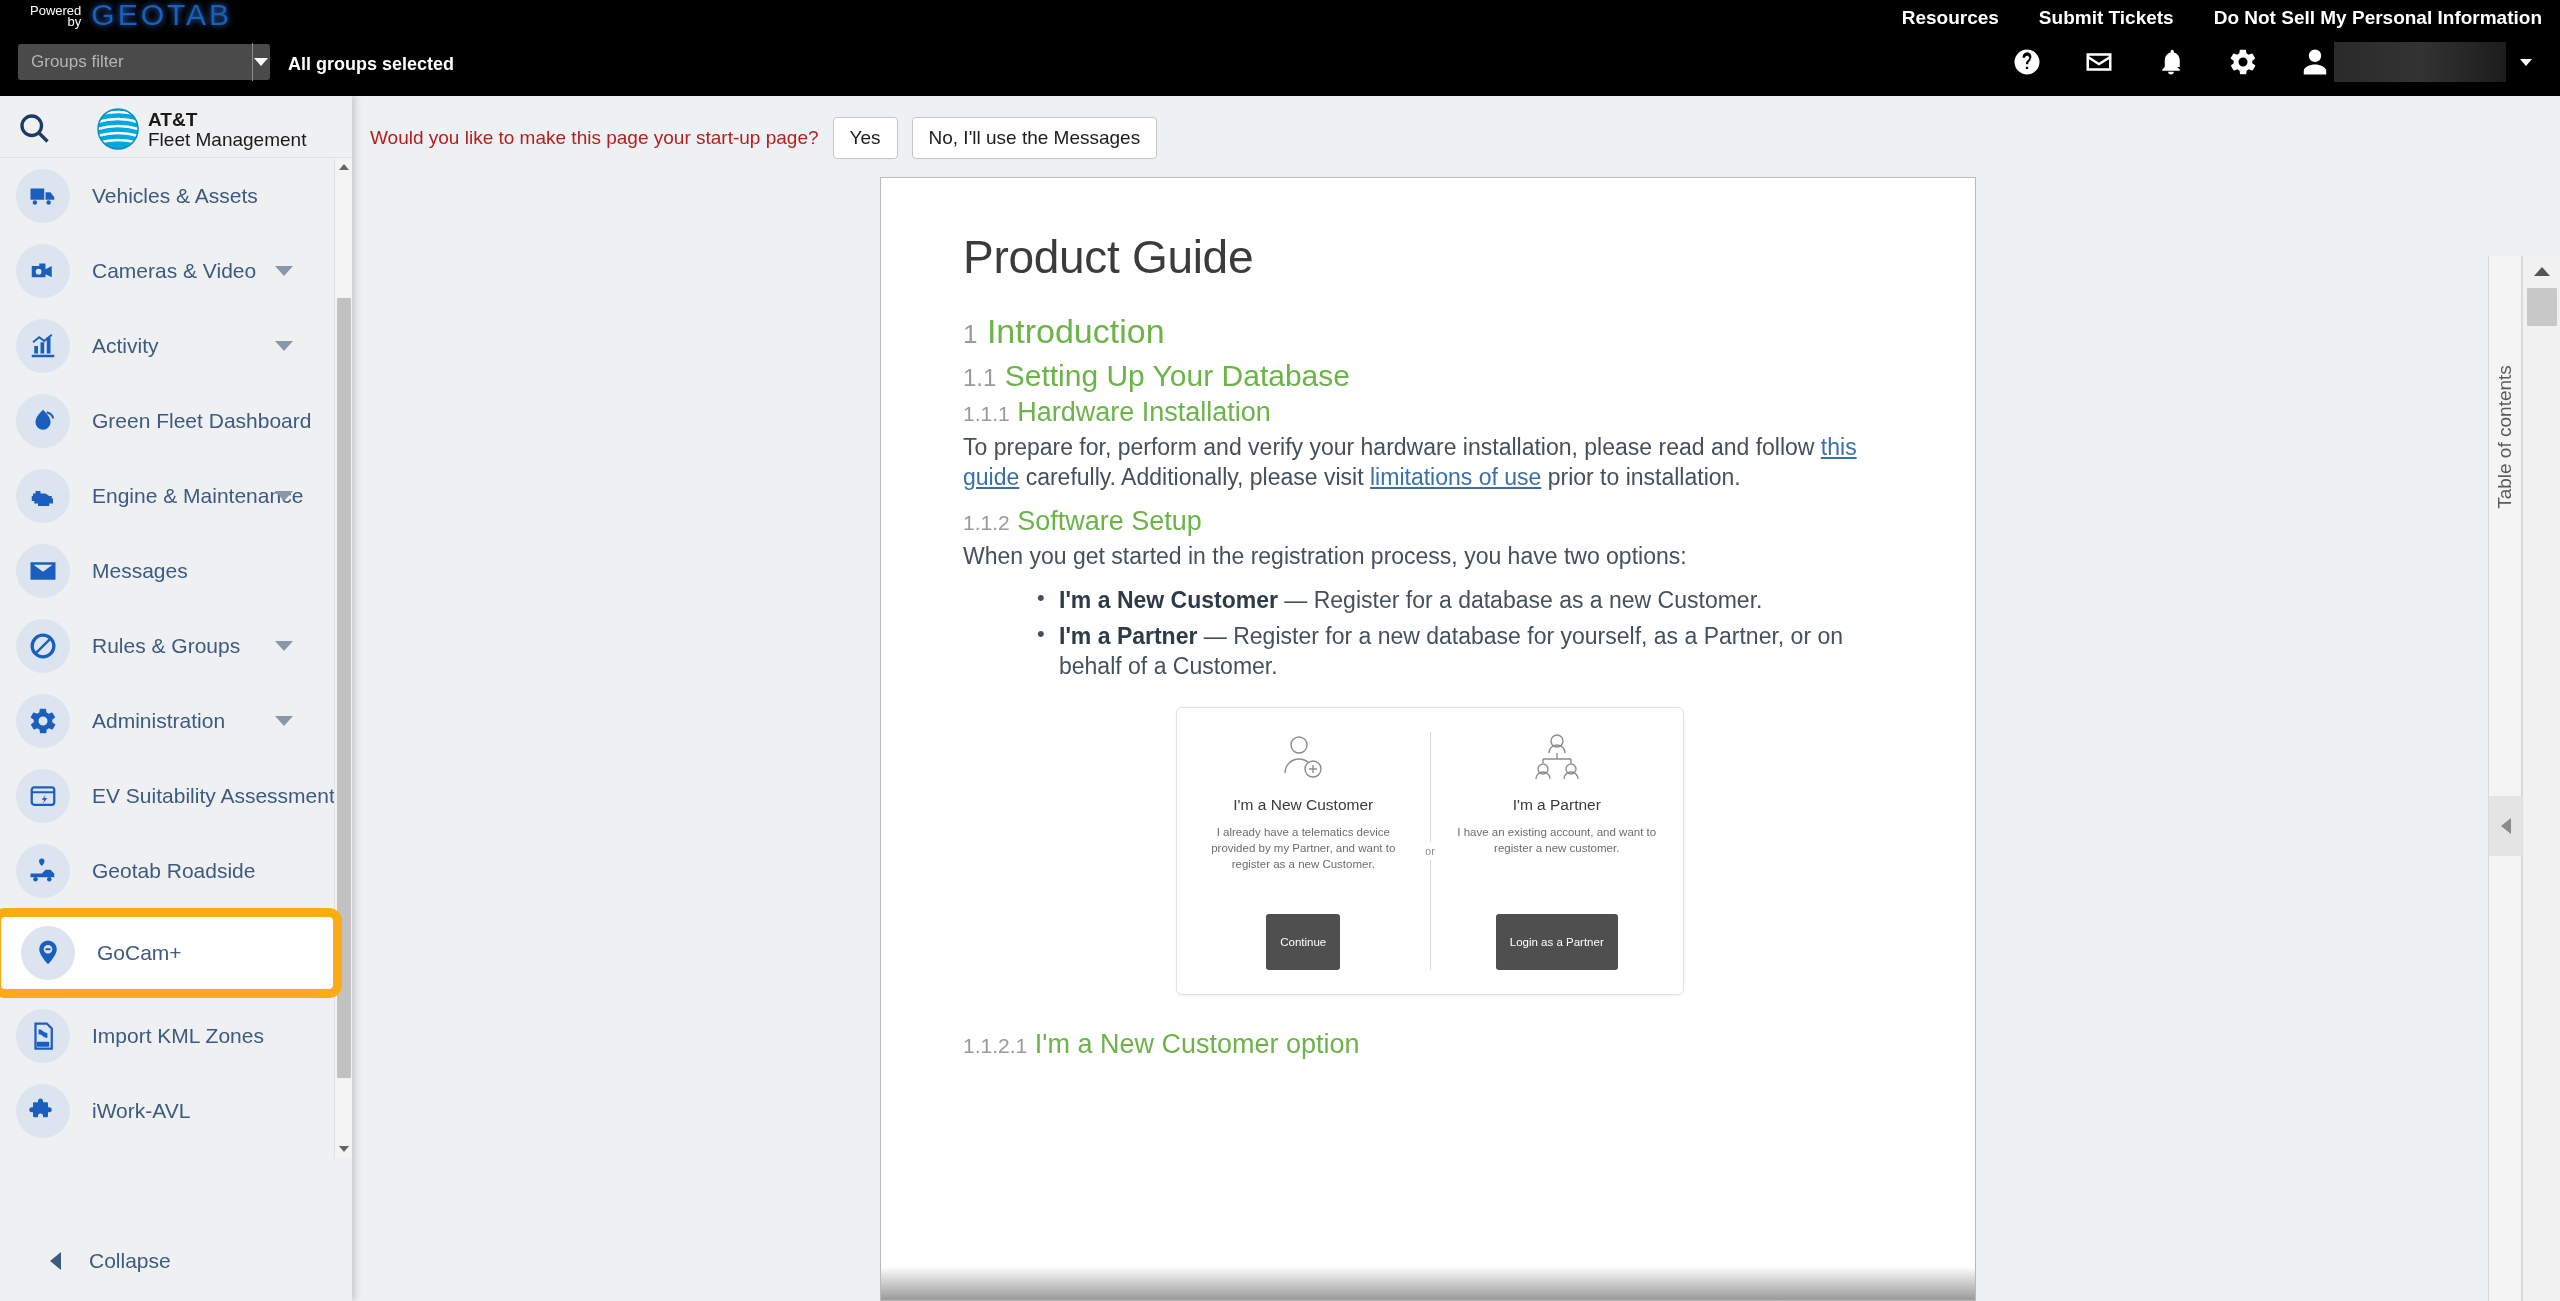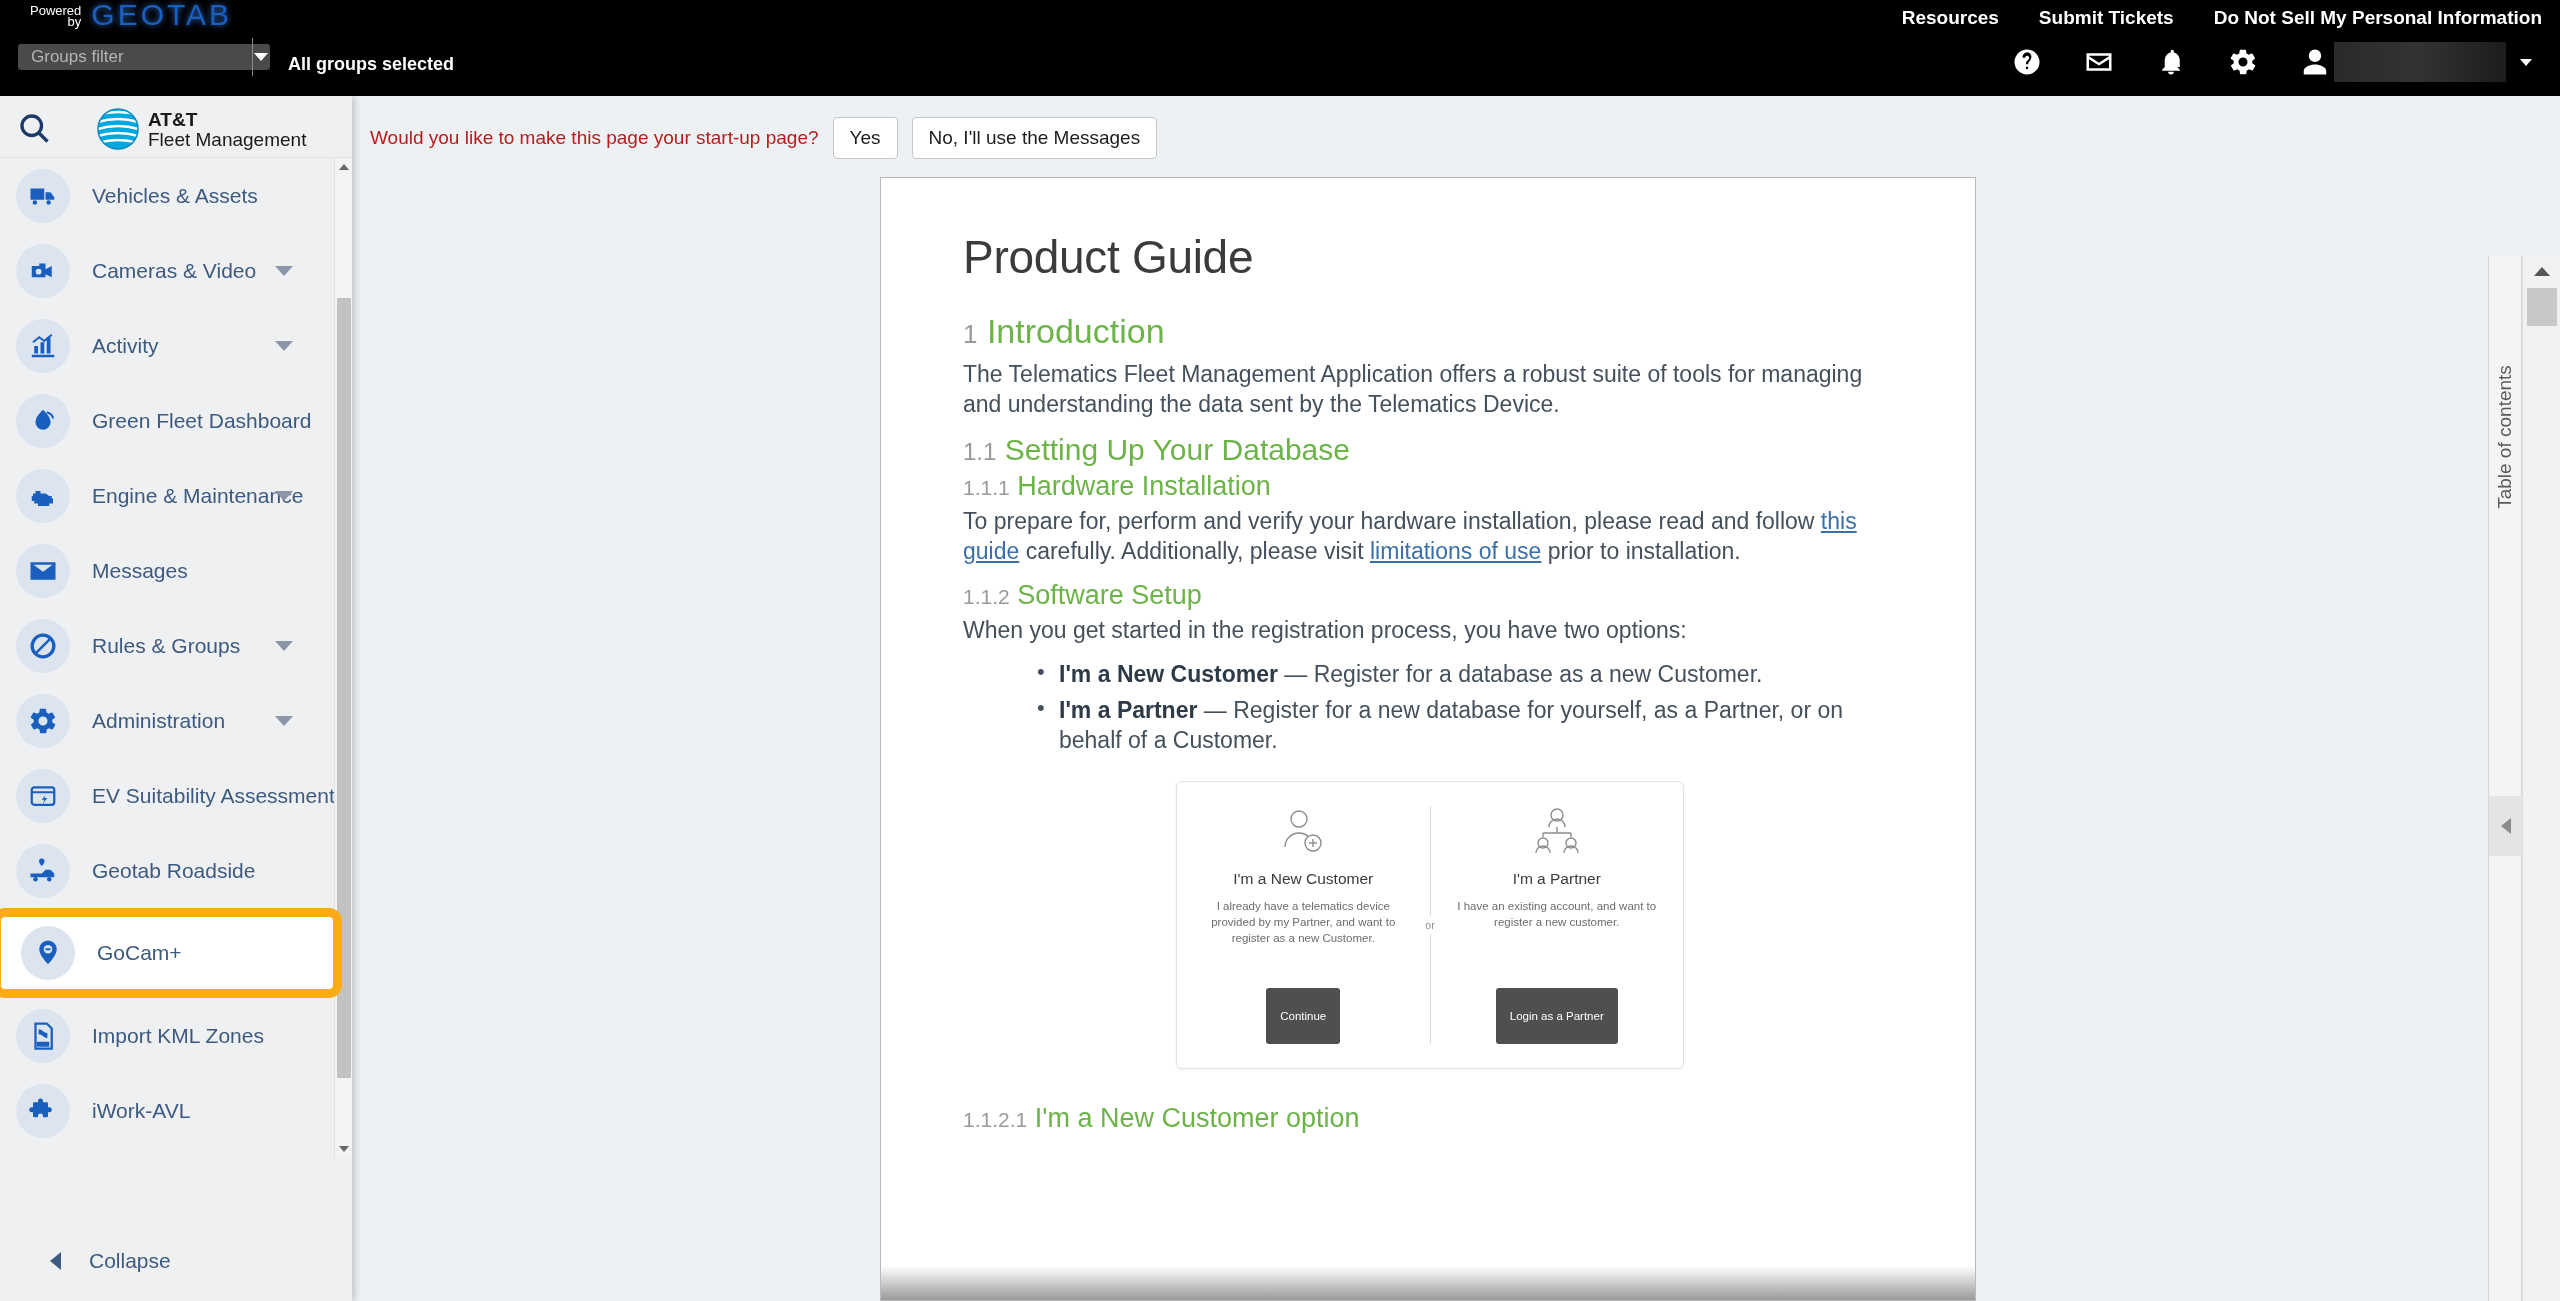--- a/index.html
+++ b/index.html
@@ -39,21 +39,21 @@
   .top-links a {
     color: #ffffff; font-size: 19px; text-decoration: none; white-space: nowrap;
   }
 
   
   .groups-row {
     position: absolute; left: 0; top: 40px; width: 100%; height: 46px;
   }
   .groups-filter {
     position: absolute; left: 18px; top: 4px;
-    width: 252px; height: 26px;
+    width: 252px; height: 36px;
     background: #4a4a4a; border-radius: 3px;
     display: flex; align-items: center;
   }
   .groups-filter input {
     flex: 1; background: transparent; border: 0; outline: none;
     color: #cfcfcf; font-size: 17px; padding-left: 13px;
     font-family: "Liberation Sans", sans-serif;
   }
   .groups-filter input::placeholder { color: #b4b4b4; }
   .gf-divider { width: 1px; height: 38px; background: #8a8a8a; }
@@ -381,21 +381,20 @@
 
     <div class="doc-frame">
       <div class="doc-inner">
 
         <h1 class="doc-title">Product Guide</h1>
 
         <h2 class="h1x">
           <span class="h-num">1</span>
           <span>Introduction</span>
         </h2>
-        <p class="body">The Telematics Fleet Management Application offers a robust suite of tools for managing and understanding the data sent by the Telematics Device.</p>
 
         <h3 class="h11">
           <span class="h-num">1.1</span>
           <span>Setting Up Your Database</span>
         </h3>
 
         <h4 class="h111">
           <span class="h-num">1.1.1</span>
           <span>Hardware Installation</span>
         </h4>

